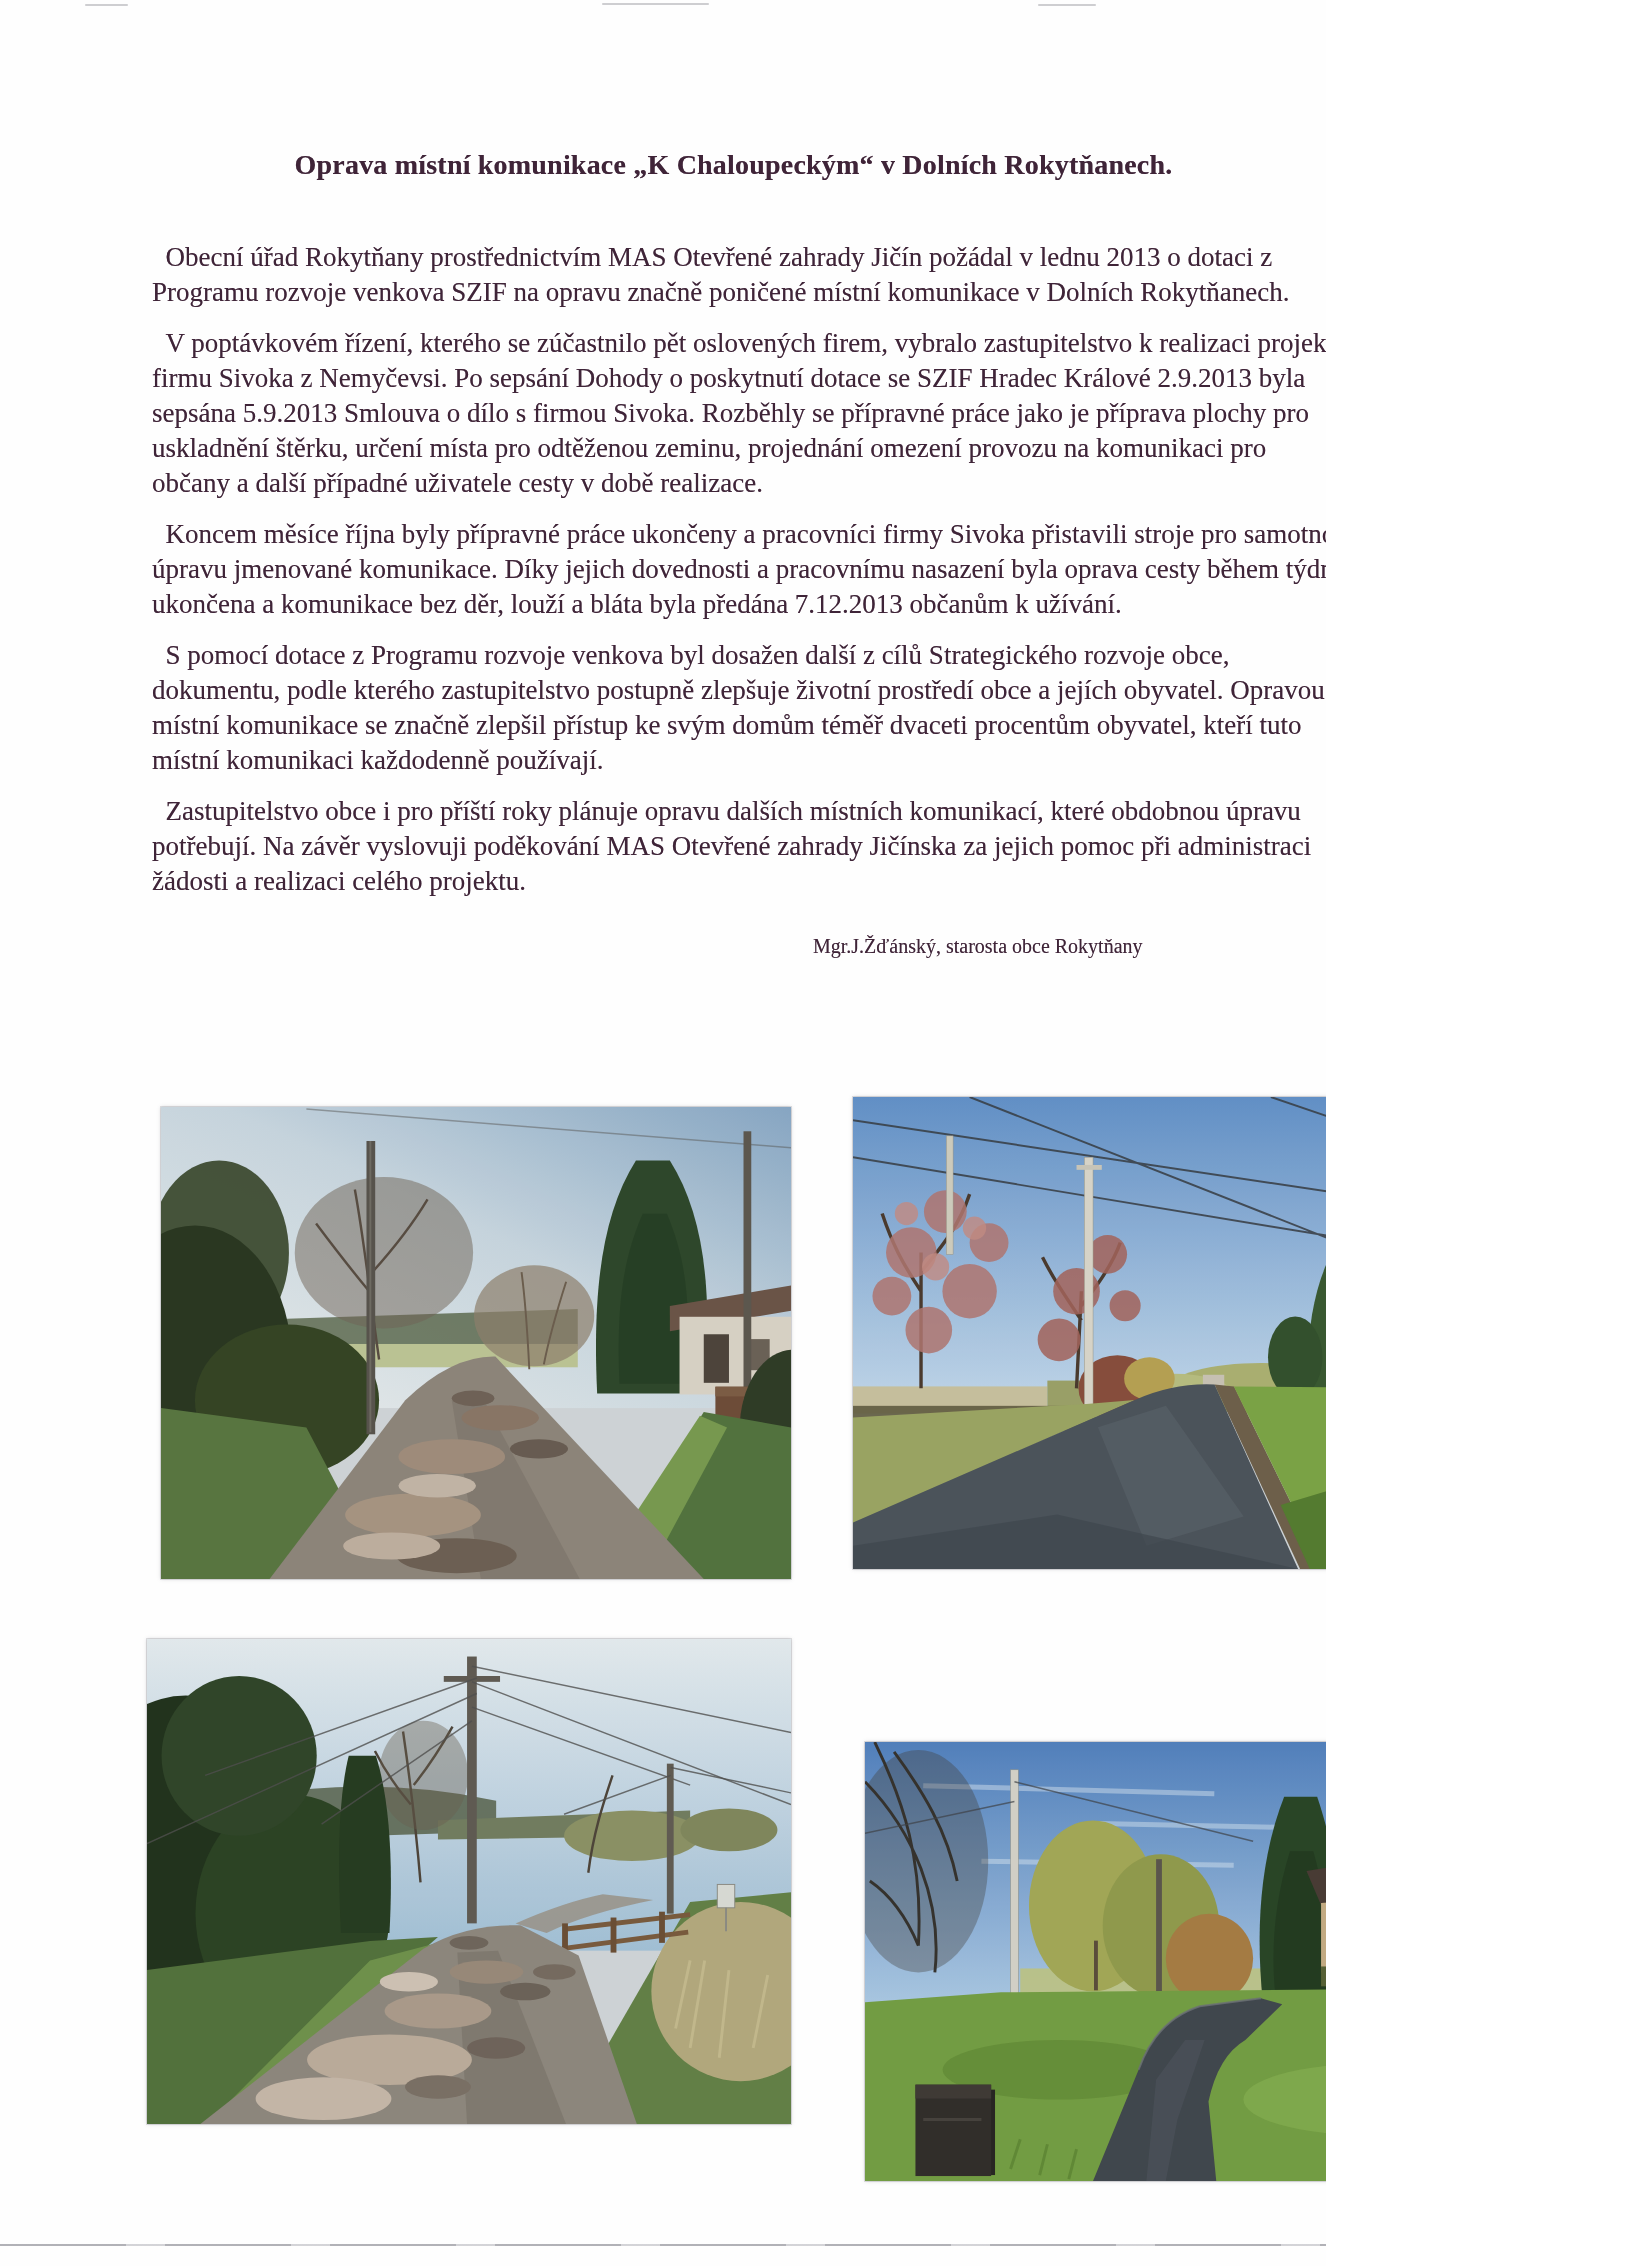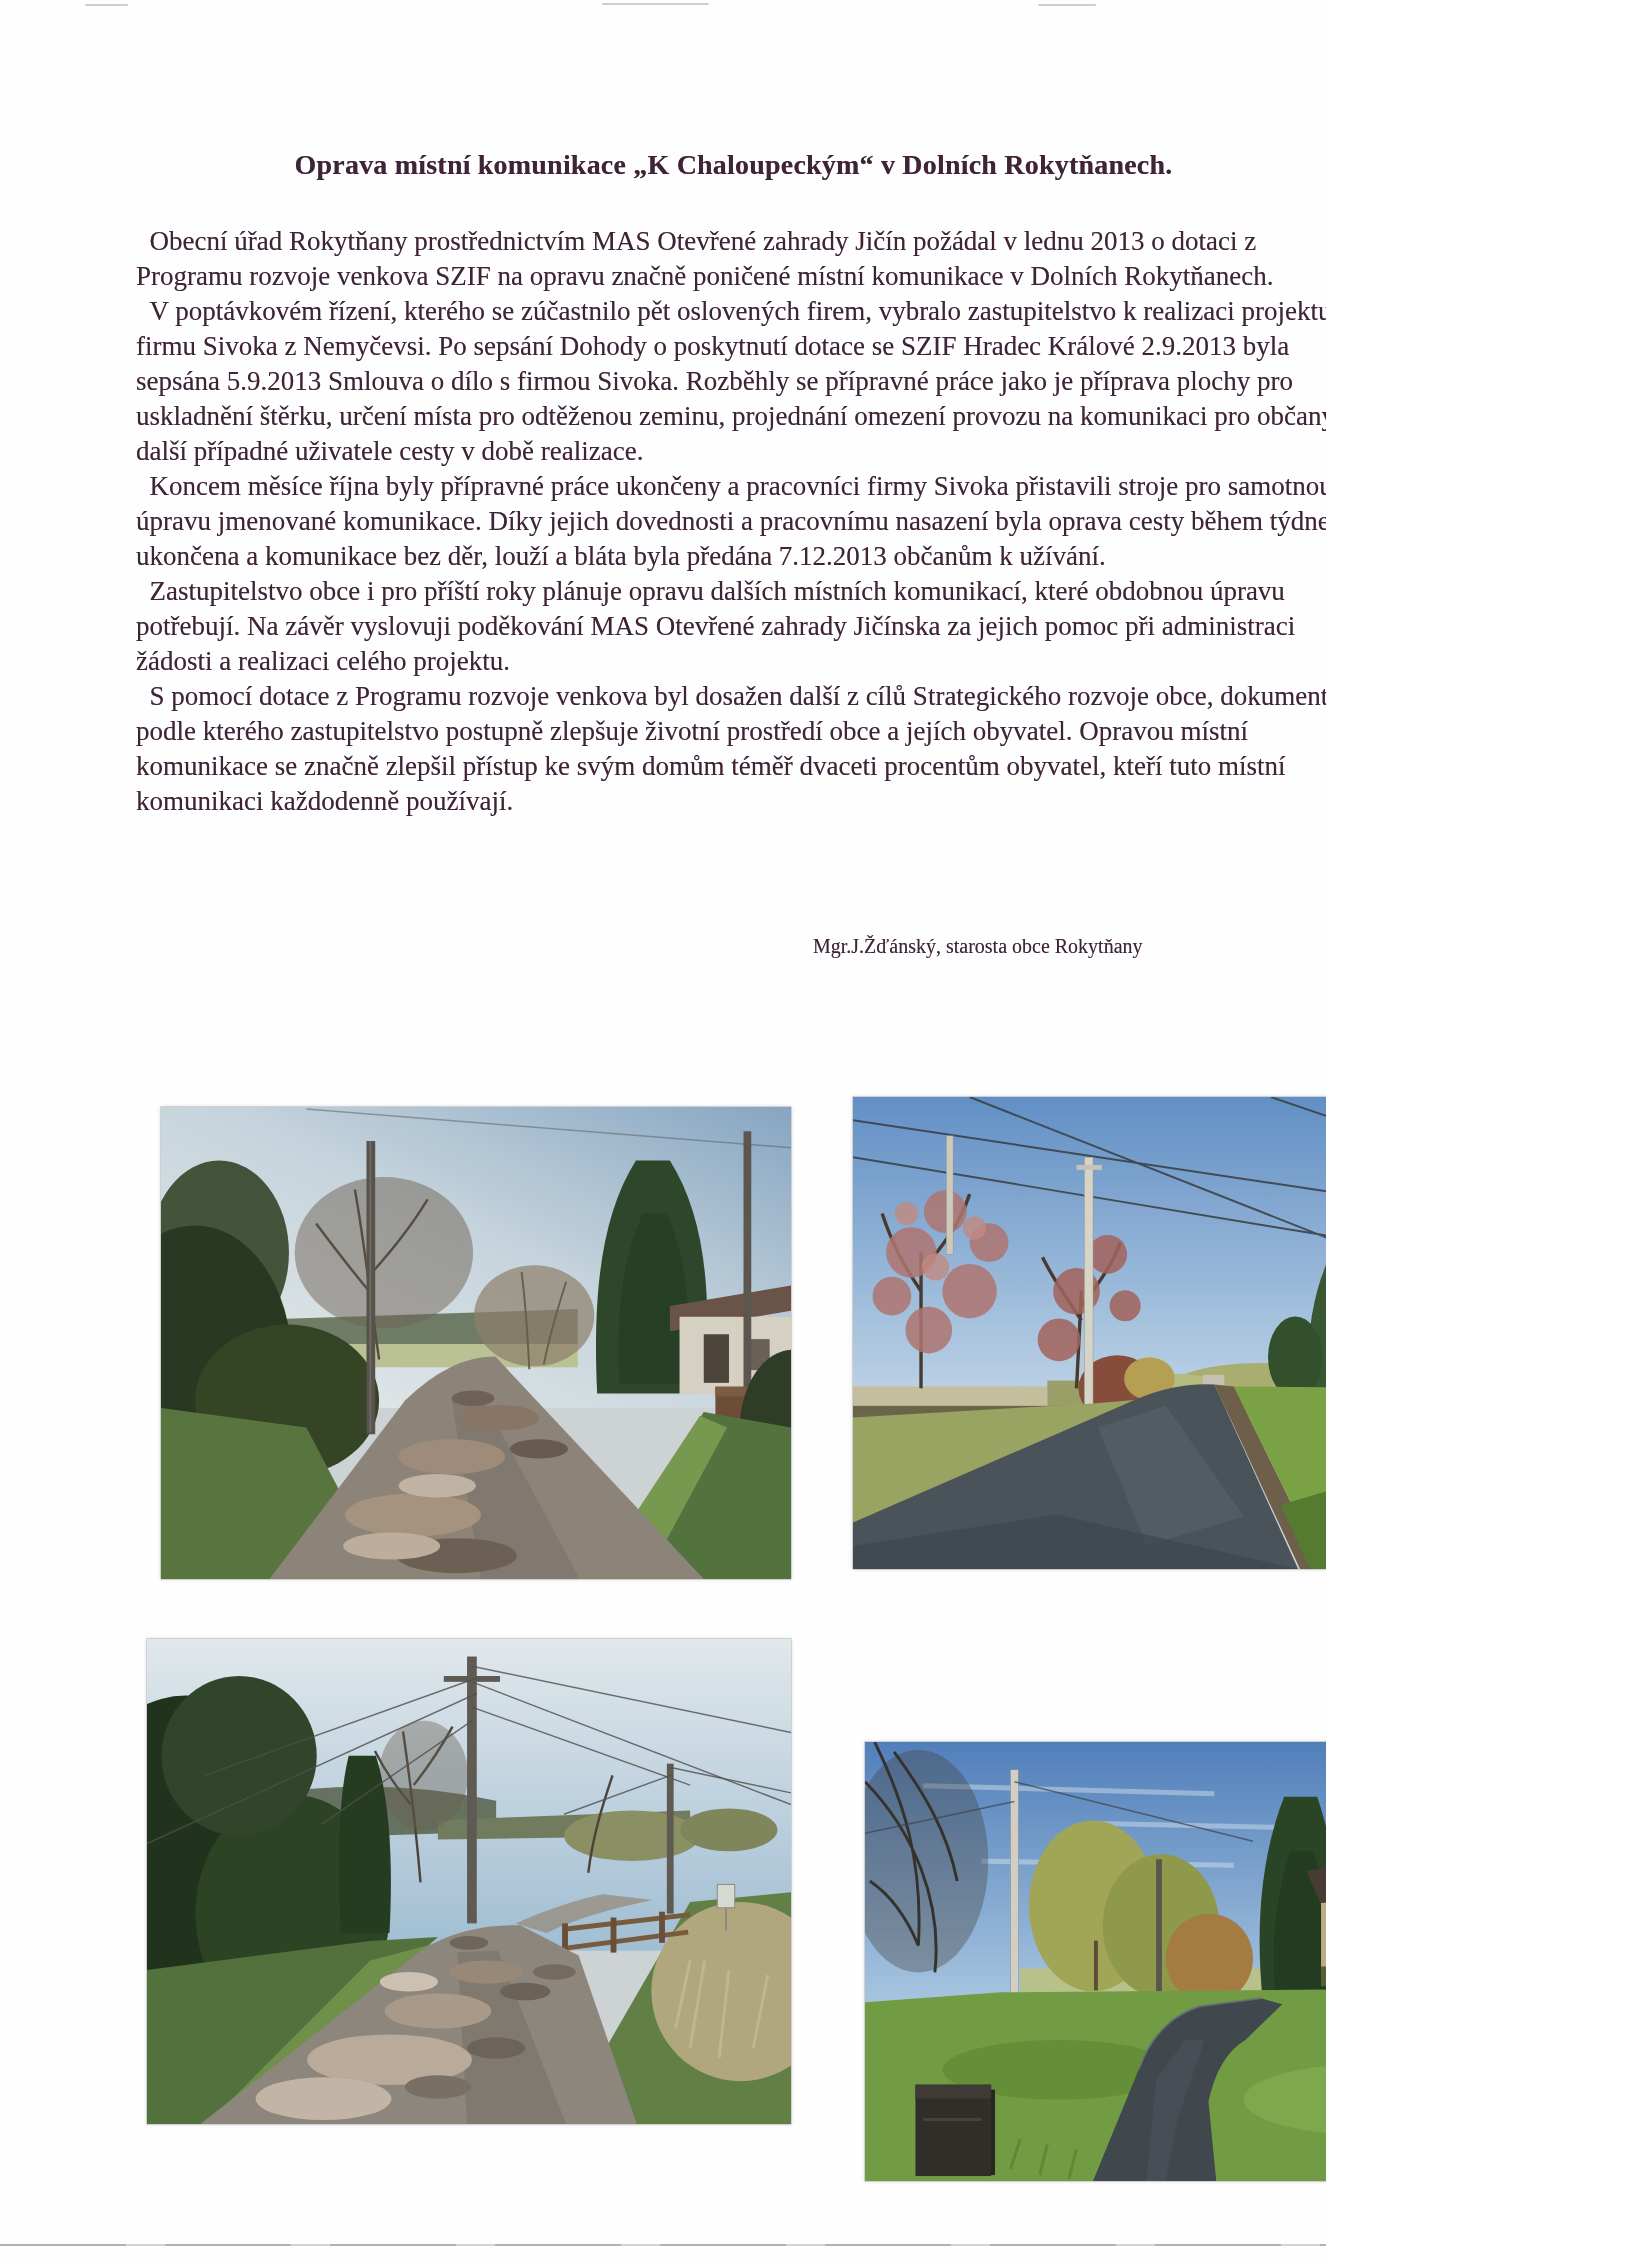--- a/index.html
+++ b/index.html
@@ -20,21 +20,21 @@
   .doc-title{
     position:absolute;top:130px;left:0;width:1467px;
     text-align:center;font-weight:bold;font-size:28px;letter-spacing:0.2px;
     text-shadow:0 0 0.6px rgba(63,36,56,.55);
   }
   .doc-body{
     position:absolute;top:224px;left:136px;width:1230px;
     font-size:27px;line-height:35px;text-align:left;
     text-shadow:0 0 0.5px rgba(63,36,56,.45);
   }
-  .doc-body p{margin:0;text-indent:13.6px;}
+  .doc-body p{margin:16px;text-indent:13.6px;}
   .signature{
     position:absolute;top:935px;left:813px;
     font-size:20px;text-shadow:0 0 0.5px rgba(63,36,56,.45);
   }
   .photo{
     position:absolute;
     box-shadow:0 0 0 1px rgba(130,130,140,.25), 0 0 3.9px rgba(120,120,130,.35);
     filter:blur(0.5px) saturate(.92) contrast(.97);
     background:#cfd5d8;
   }
@@ -52,22 +52,22 @@
   <div class="scan-dash" style="left:85px;top:3.9px;width:43px;"></div>
   <div class="scan-dash" style="left:602px;top:2.9px;width:107px;"></div>
   <div class="scan-dash" style="left:1038px;top:3.9px;width:58px;"></div>
 
   <h1 class="doc-title">Oprava místní komunikace „K Chaloupeckým“ v Dolních Rokytňanech.</h1>
 
   <div class="doc-body">
     <p>Obecní úřad Rokytňany prostřednictvím MAS Otevřené zahrady Jičín požádal v lednu 2013 o dotaci z Programu rozvoje venkova SZIF na opravu značně poničené místní komunikace v Dolních Rokytňanech.</p>
     <p>V poptávkovém řízení, kterého se zúčastnilo pět oslovených firem, vybralo zastupitelstvo k realizaci projektu firmu Sivoka z Nemyčevsi. Po sepsání Dohody o poskytnutí dotace se SZIF Hradec Králové 2.9.2013 byla sepsána 5.9.2013 Smlouva o dílo s firmou Sivoka. Rozběhly se přípravné práce jako je příprava plochy pro uskladnění štěrku, určení místa pro odtěženou zeminu, projednání omezení provozu na komunikaci pro občany a další případné uživatele cesty v době realizace.</p>
     <p>Koncem měsíce října byly přípravné práce ukončeny a pracovníci firmy Sivoka přistavili stroje pro samotnou úpravu jmenované komunikace. Díky jejich dovednosti a pracovnímu nasazení byla oprava cesty během týdne ukončena a komunikace bez děr, louží a bláta byla předána 7.12.2013 občanům k užívání.</p>
+    <p>S pomocí dotace z Programu rozvoje venkova byl dosažen další z cílů Strategického rozvoje obce, dokumentu, podle kterého zastupitelstvo postupně zlepšuje životní prostředí obce a jejích obyvatel. Opravou místní komunikace se značně zlepšil přístup ke svým domům téměř dvaceti procentům obyvatel, kteří tuto místní komunikaci každodenně používají.</p>
     <p>Zastupitelstvo obce i pro příští roky plánuje opravu dalších místních komunikací, které obdobnou úpravu potřebují. Na závěr vyslovuji poděkování MAS Otevřené zahrady Jičínska za jejich pomoc při administraci žádosti a realizaci celého projektu.</p>
-    <p>S pomocí dotace z Programu rozvoje venkova byl dosažen další z cílů Strategického rozvoje obce, dokumentu, podle kterého zastupitelstvo postupně zlepšuje životní prostředí obce a jejích obyvatel. Opravou místní komunikace se značně zlepšil přístup ke svým domům téměř dvaceti procentům obyvatel, kteří tuto místní komunikaci každodenně používají.</p>
   </div>
 
   <div class="signature">Mgr.J.Žďánský, starosta obce Rokytňany</div>
 
   <div class="photo photo1">
     <svg viewBox="0 0 650 486" preserveAspectRatio="none">
       <defs>
         <linearGradient id="sky1" x1="0" y1="1" x2="1" y2="0">
           <stop offset="0" stop-color="#ecefee"></stop>
             <stop offset=".55" stop-color="#c6d6e0"></stop>

